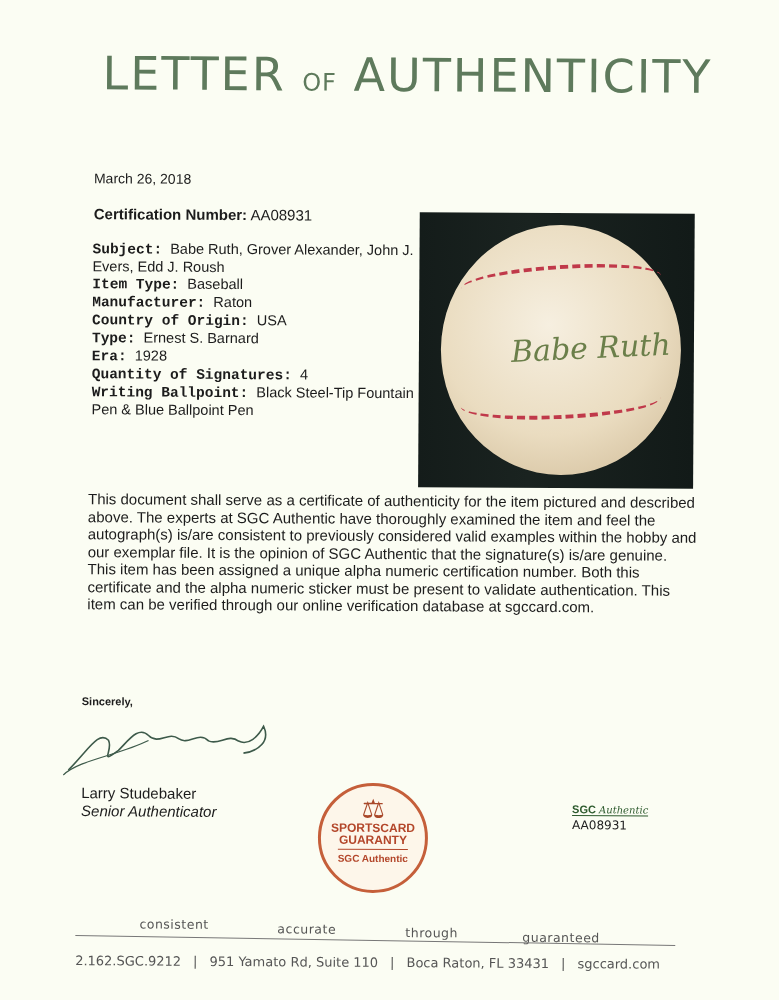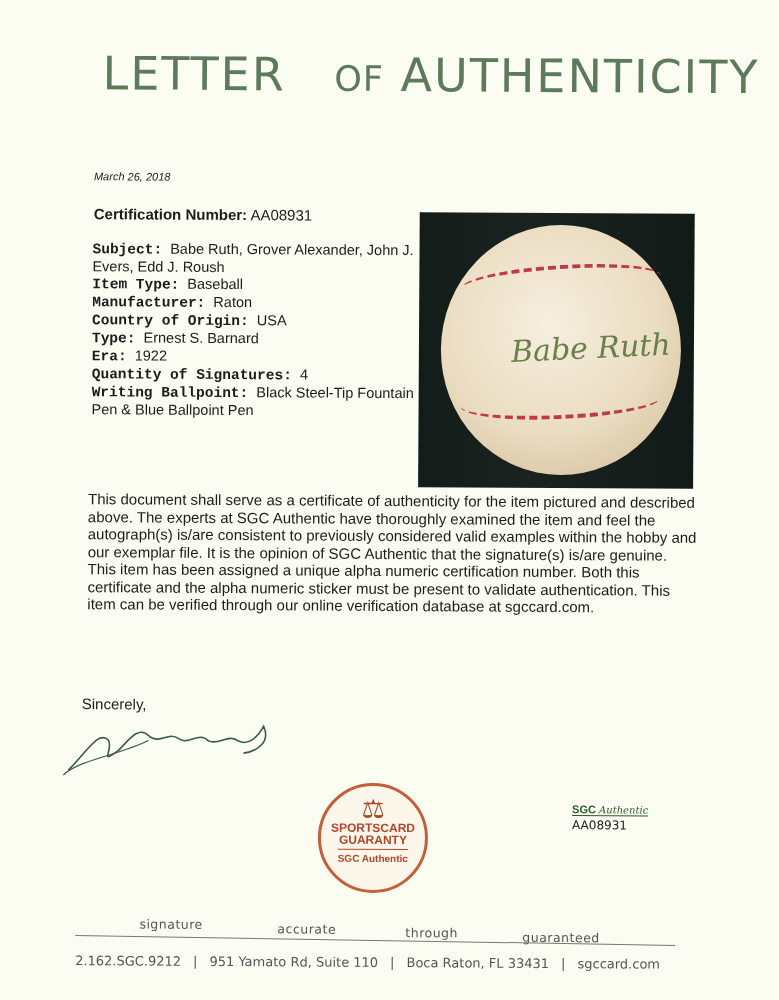--- a/index.html
+++ b/index.html
@@ -1,38 +1,38 @@
 <!DOCTYPE html>
 <html><head>
 <meta charset="utf-8">
 <style>
   html, body { margin:0; padding:0; }
   body { width:779px; height:1000px; background:#fbfdf3; position:relative; overflow:hidden;
          font-family:"Liberation Sans", sans-serif; color:#1c1c1c; }
   .page { position:absolute; left:0; top:0; width:779px; height:1000px; transform:rotate(0.35deg); transform-origin:390px 500px; }
   .title { position:absolute; left:100px; top:48px; width:620px; color:#5e7a5c; font-family:"DejaVu Sans", sans-serif;
            font-size:46px; letter-spacing:2px; white-space:nowrap; font-weight:normal; }
-  .title .small { font-size:35px; letter-spacing:1px;margin-left:32px; }
-  .date { position:absolute; left:92px; top:172px; font-size:11px;font-style:italic; }
+  .title .small { font-size:24px; letter-spacing:1px; }
+  .date { position:absolute; left:92px; top:172px; font-size:14px; }
   .certno { position:absolute; left:92px; top:207px; font-size:15px; }
   .certno b { font-weight:bold; }
   .fields { position:absolute; left:91px; top:242px; width:330px; font-size:14.5px; line-height:17px; }
   .fields b { font-weight:bold;font-family:Liberation Mono, monospace; }
   .photo { position:absolute; left:418px; top:212px; width:275px; height:275px;
            background:linear-gradient(90deg,#141c1a,#1a2320 40%,#121a18); overflow:hidden; }
   .ball { position:absolute; left:22px; top:12px; width:240px; height:250px; border-radius:50%;
           background:radial-gradient(circle at 45% 40%, #f6efe0 0%, #eadcc0 55%, #cdb894 100%); }
   .seam { position:absolute; left:20px; width:200px; height:30px; border-radius:50%;
           border-top:4px dashed #c0394a; }
   .seam.top { top:40px; transform:rotate(-4deg); }
   .seam.bot { top:190px; border-top:none; border-bottom:4px dashed #c0394a; transform:rotate(-3deg); top:160px; }
   .sig { position:absolute; left:70px; top:105px; font-family:"DejaVu Serif", serif; font-style:italic;
          font-size:30px; color:#6b7f4a; transform:rotate(-3deg); }
   .body { position:absolute; left:88px; top:492px; width:610px; font-size:15px; line-height:17.5px; }
-  .sincerely { position:absolute; left:83px; top:697px; font-size:15px; }
+  .sincerely { position:absolute; left:83px; top:697px; font-size:11px;font-weight:bold; }
   .signature { position:absolute; left:60px; top:712px; width:220px; height:70px; }
   .name { position:absolute; left:83px; top:786px; font-size:15px; line-height:18px; }
   .name i { font-style:italic; }
   .seal { position:absolute; left:320px; top:783px; width:110px; height:110px; border-radius:50%;
           border:3px solid #c55f3a; background:#fdf6ea; text-align:center; box-sizing:border-box; }
   .seal .scales { color:#a9482a; font-size:26px; margin-top:10px; line-height:26px; }
   .seal .l1 { color:#b3462a; font-weight:bold; font-size:12px; line-height:12px; }
   .seal .line { width:70px; height:1px; background:#b3462a; margin:3px auto; }
   .seal .l3 { color:#b3462a; font-size:10px; font-weight:bold; }
   .sticker { position:absolute; left:574px; top:802px; text-align:left; }
@@ -60,21 +60,21 @@
     <b>Certification Number:</b>
     <span>AA08931</span>
   </div>
 
   <div class="fields">
     <div><b>Subject:</b>&nbsp; <span>Babe Ruth, Grover Alexander, John J. Evers, Edd J. Roush</span></div>
     <div><b>Item Type:</b>&nbsp; <span>Baseball</span></div>
     <div><b>Manufacturer:</b>&nbsp; <span>Raton</span></div>
     <div><b>Country of Origin:</b>&nbsp; <span>USA</span></div>
     <div><b>Type:</b>&nbsp; <span>Ernest S. Barnard</span></div>
-    <div><b>Era:</b>&nbsp; <span>1922</span></div>
+    <div><b>Era:</b>&nbsp; <span>1928</span></div>
     <div><b>Quantity of Signatures:</b>&nbsp; <span>4</span></div>
     <div><b>Writing Ballpoint:</b>&nbsp; <span>Black Steel-Tip Fountain Pen &amp; Blue Ballpoint Pen</span></div>
   </div>
 
   <div class="photo">
     <div class="ball">
       <div class="seam top"></div>
       <div class="sig">Babe Ruth</div>
       <div class="seam bot"></div>
     </div>
@@ -82,35 +82,39 @@
 
   <div class="body">This document shall serve as a certificate of authenticity for the item pictured and described above. The experts at SGC Authentic have thoroughly examined the item and feel the autograph(s) is/are consistent to previously considered valid examples within the hobby and our exemplar file. It is the opinion of SGC Authentic that the signature(s) is/are genuine. This item has been assigned a unique alpha numeric certification number. Both this certificate and the alpha numeric sticker must be present to validate authentication. This item can be verified through our online verification database at sgccard.com.</div>
 
   <div class="sincerely">Sincerely,</div>
 
   <svg class="signature" viewBox="0 0 220 70">
     <path d="M10 60 C30 40 40 20 50 30 C55 40 40 55 60 40 C70 30 80 15 90 25 C100 35 110 20 120 28 C130 35 140 20 150 30 C160 35 170 22 180 30 C190 35 200 25 205 15 C212 30 200 40 185 42" fill="none" stroke="#3d5a4a" stroke-width="1.6"></path>
     <path d="M5 65 C20 50 60 45 90 30" fill="none" stroke="#3d5a4a" stroke-width="1.2"></path>
   </svg>
 
+  <div class="name">
+    <div>Larry Studebaker</div>
+    <i>Senior Authenticator</i>
+  </div>
 
   <div class="seal">
     <div class="scales">⚖</div>
     <div class="l1">SPORTSCARD</div>
     <div class="l1">GUARANTY</div>
     <div class="line"></div>
     <div class="l3">SGC Authentic</div>
   </div>
 
   <div class="sticker">
     <div class="brand"><span>SGC</span> <i>Authentic</i></div>
     <div class="num">AA08931</div>
   </div>
 
-  <div class="tagline" style="left:142px;top:918px">signature</div>
+  <div class="tagline" style="left:142px;top:918px">consistent</div>
   <div class="tagline" style="left:280px;top:922px">accurate</div>
   <div class="tagline" style="left:408px;top:925px">through</div>
   <div class="tagline" style="left:525px;top:929px">guaranteed</div>
 
   <div class="rule"></div>
 
   <div class="footer">
     <span>2.162.SGC.9212</span><span class="sep">|</span><span>951 Yamato Rd, Suite 110</span><span class="sep">|</span><span>Boca Raton, FL 33431</span><span class="sep">|</span><span>sgccard.com</span>
   </div>
 </div>

